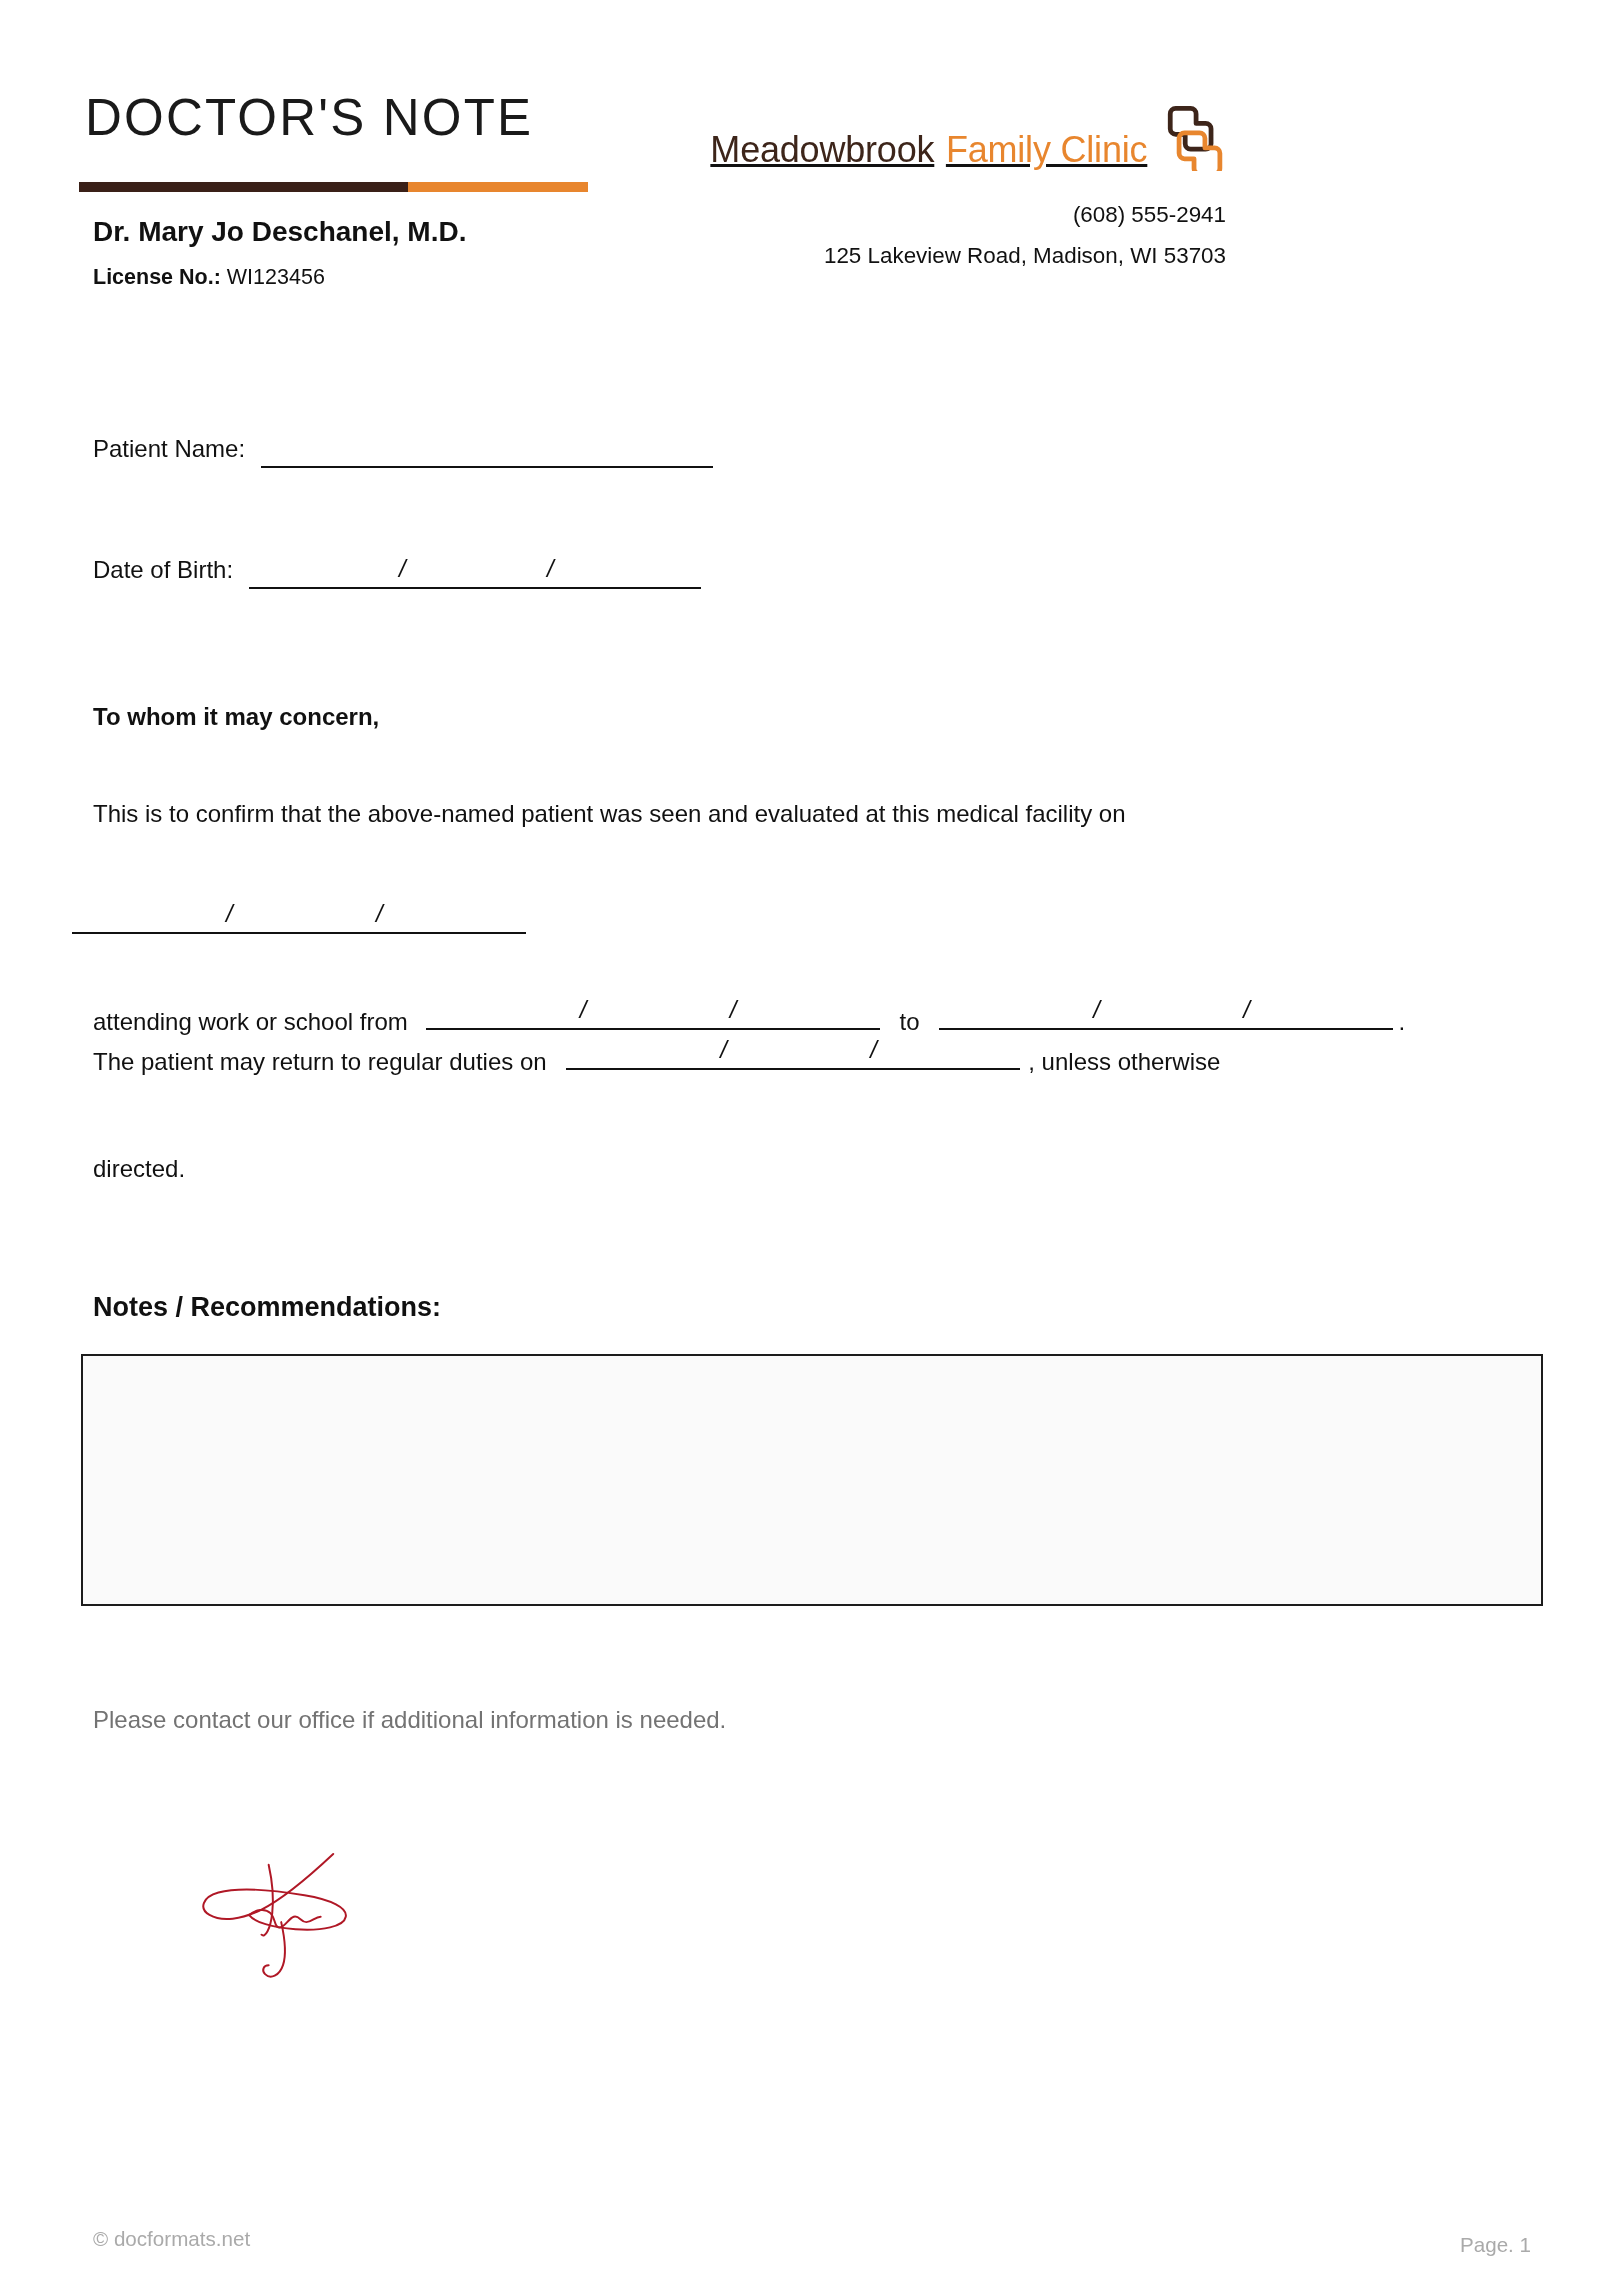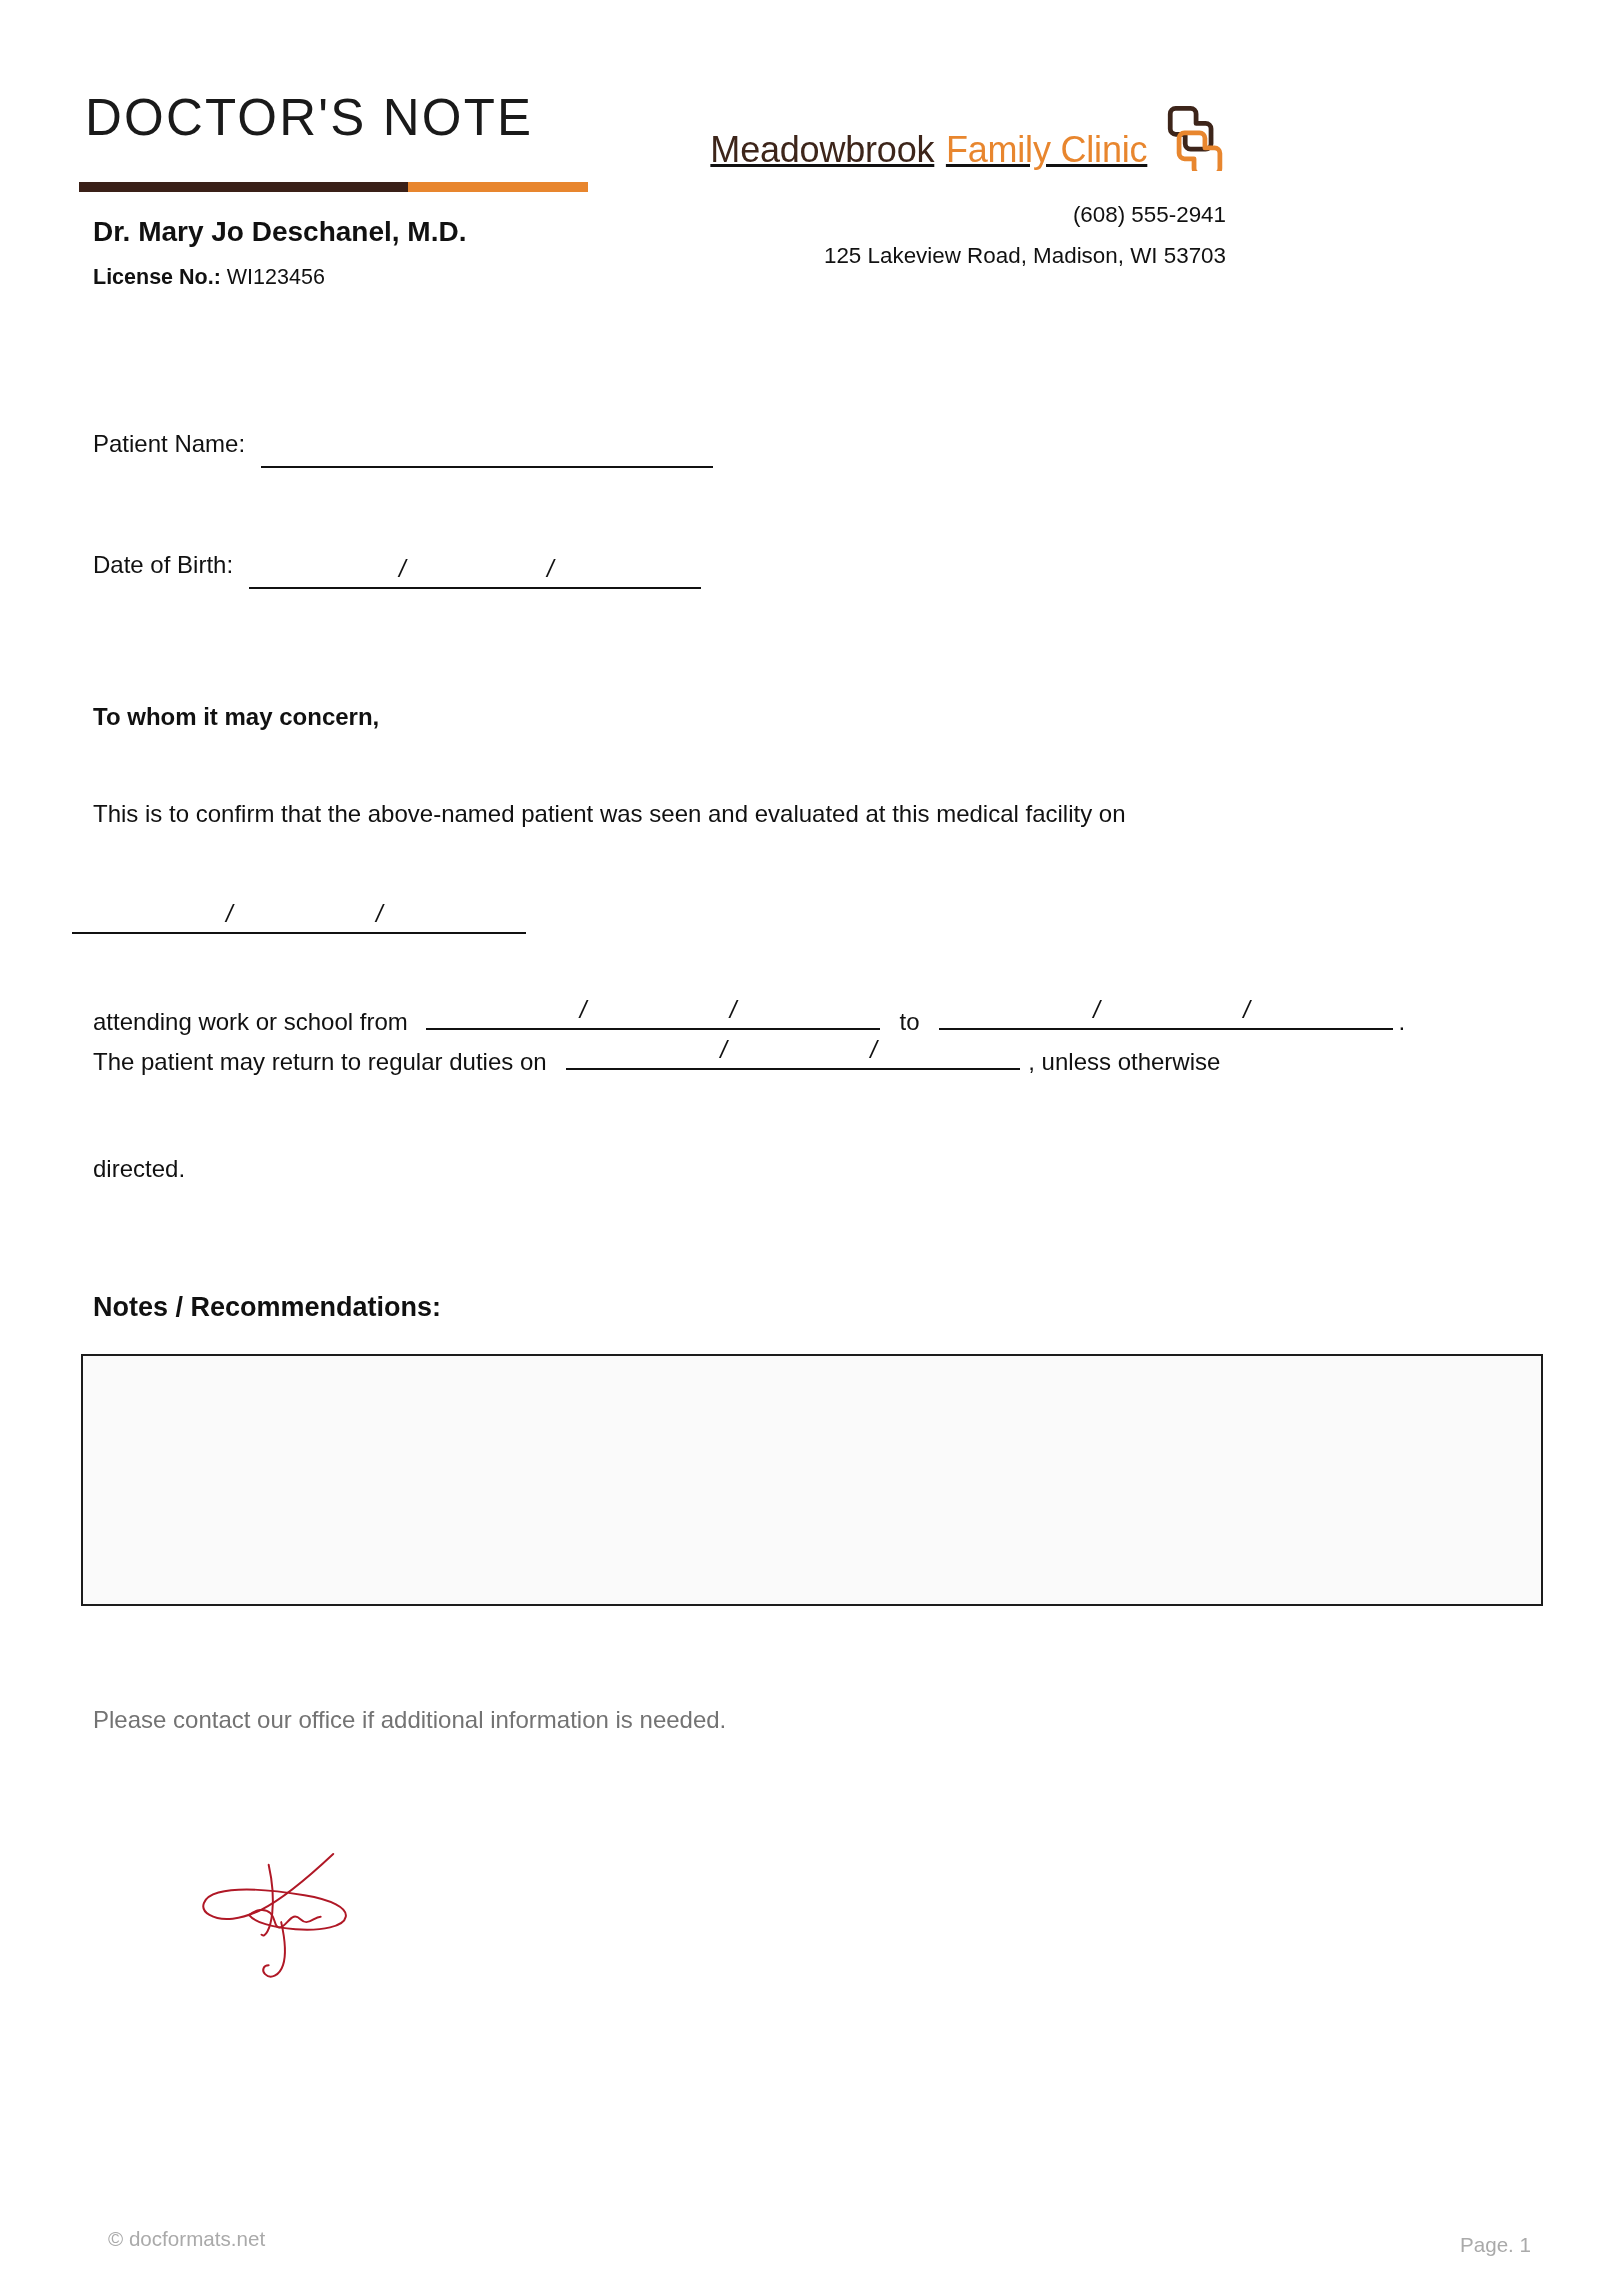--- a/index.html
+++ b/index.html
@@ -113,21 +113,21 @@
     font-size: 22.4px;
     color: #111;
     text-align: right;
     white-space: nowrap;
   }
 
   
   .field {
     position: absolute;
     display: flex;
-    align-items: flex-start;
+    align-items: center;
     font-size: 24px;
     color: #111;
     white-space: nowrap;
   }
   .field-label { margin-right: 16px; }
   .blank {
     position: relative;
     display: inline-block;
     border-bottom: 2.7px solid #111;
     height: 36px;
@@ -232,21 +232,21 @@
     left: 94px;
     top: 0px;
     width: 260px;
     height: 139px;
     display: block;
   }
 
   
   .footer-left {
     position: absolute;
-    left: 108px;
+    left: 93px;
     top: 2227px;
     font-size: 20.6px;
     color: #aaaaaa;
     white-space: nowrap;
   }
   .footer-right {
     position: absolute;
     right: 90px;
     top: 2227px;
     font-size: 20.6px;

